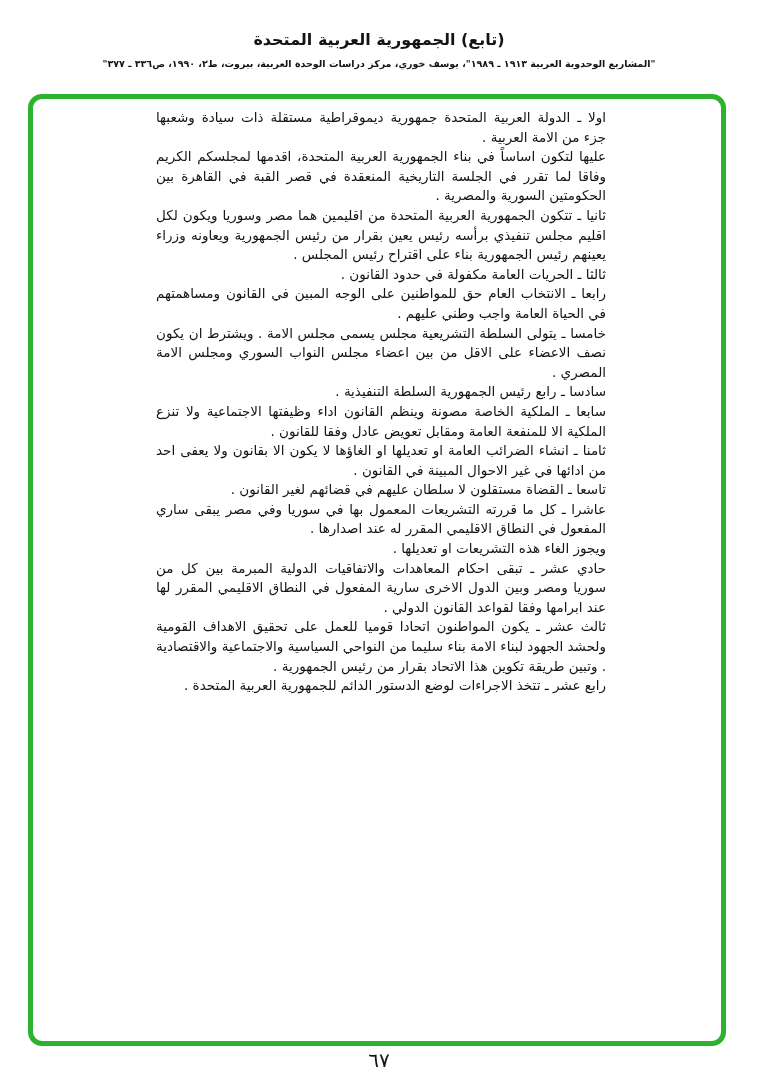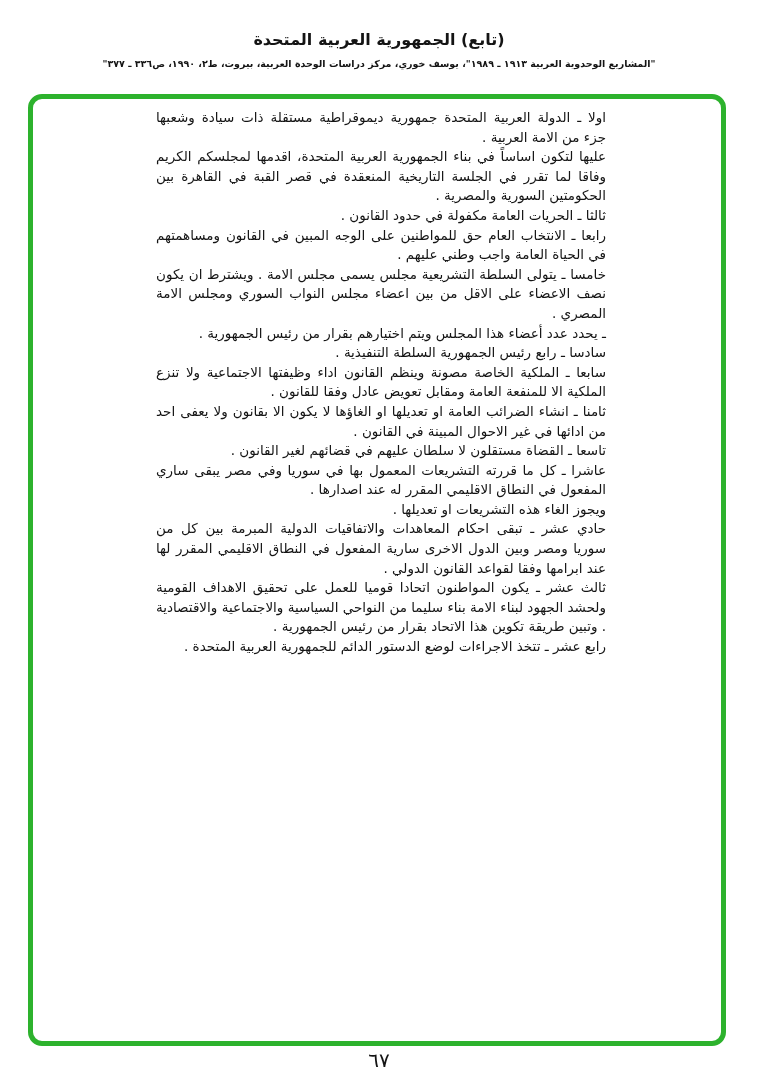--- a/index.html
+++ b/index.html
@@ -79,24 +79,24 @@
   <div class="doc-header">
     <h1 class="doc-title">(تابع) الجمهورية العربية المتحدة</h1>
     <p class="doc-source">"المشاريع الوحدوية العربية ١٩١٣ ـ ١٩٨٩"، يوسف خوري، مركز دراسات الوحدة العربية، بيروت، ط٢، ١٩٩٠، ص٣٣٦ ـ ٣٧٧"</p>
   </div>
 
   <div class="green-box" style="border-color: rgb(45, 178, 45);"></div>
 
   <div class="text-column">
     <p>اولا ـ الدولة العربية المتحدة جمهورية ديموقراطية مستقلة ذات سيادة وشعبها جزء من الامة العربية .</p>
     <p>عليها لتكون اساساً في بناء الجمهورية العربية المتحدة، اقدمها لمجلسكم الكريم وفاقا لما تقرر في الجلسة التاريخية المنعقدة في قصر القبة في القاهرة بين الحكومتين السورية والمصرية .</p>
+    <p>ثانيا ـ تتكون الجمهورية العربية المتحدة من اقليمين هما مصر وسوريا ويكون لكل اقليم مجلس تنفيذي برأسه رئيس يعين بقرار من رئيس الجمهورية ويعاونه وزراء يعينهم رئيس الجمهورية بناء على اقتراح رئيس المجلس .</p>
     <p>ثالثا ـ الحريات العامة مكفولة في حدود القانون .</p>
     <p>رابعا ـ الانتخاب العام حق للمواطنين على الوجه المبين في القانون ومساهمتهم في الحياة العامة واجب وطني عليهم .</p>
     <p>خامسا ـ يتولى السلطة التشريعية مجلس يسمى مجلس الامة . ويشترط ان يكون نصف الاعضاء على الاقل من بين اعضاء مجلس النواب السوري ومجلس الامة المصري .</p>
-    <p>ـ يحدد عدد أعضاء هذا المجلس ويتم اختيارهم بقرار من رئيس الجمهورية .</p>
     <p>سادسا ـ رابع رئيس الجمهورية السلطة التنفيذية .</p>
     <p>سابعا ـ الملكية الخاصة مصونة وينظم القانون اداء وظيفتها الاجتماعية ولا تنزع الملكية الا للمنفعة العامة ومقابل تعويض عادل وفقا للقانون .</p>
     <p>ثامنا ـ انشاء الضرائب العامة او تعديلها او الغاؤها لا يكون الا بقانون ولا يعفى احد من ادائها في غير الاحوال المبينة في القانون .</p>
     <p>تاسعا ـ القضاة مستقلون لا سلطان عليهم في قضائهم لغير القانون .</p>
     <p>عاشرا ـ كل ما قررته التشريعات المعمول بها في سوريا وفي مصر يبقى ساري المفعول في النطاق الاقليمي المقرر له عند اصدارها .</p>
     <p>ويجوز الغاء هذه التشريعات او تعديلها .</p>
     <p>حادي عشر ـ تبقى احكام المعاهدات والاتفاقيات الدولية المبرمة بين كل من سوريا ومصر وبين الدول الاخرى سارية المفعول في النطاق الاقليمي المقرر لها عند ابرامها وفقا لقواعد القانون الدولي .</p>
     <p>ثالث عشر ـ يكون المواطنون اتحادا قوميا للعمل على تحقيق الاهداف القومية ولحشد الجهود لبناء الامة بناء سليما من النواحي السياسية والاجتماعية والاقتصادية . وتبين طريقة تكوين هذا الاتحاد بقرار من رئيس الجمهورية .</p>
     <p>رابع عشر ـ تتخذ الاجراءات لوضع الدستور الدائم للجمهورية العربية المتحدة .</p>
   </div>

